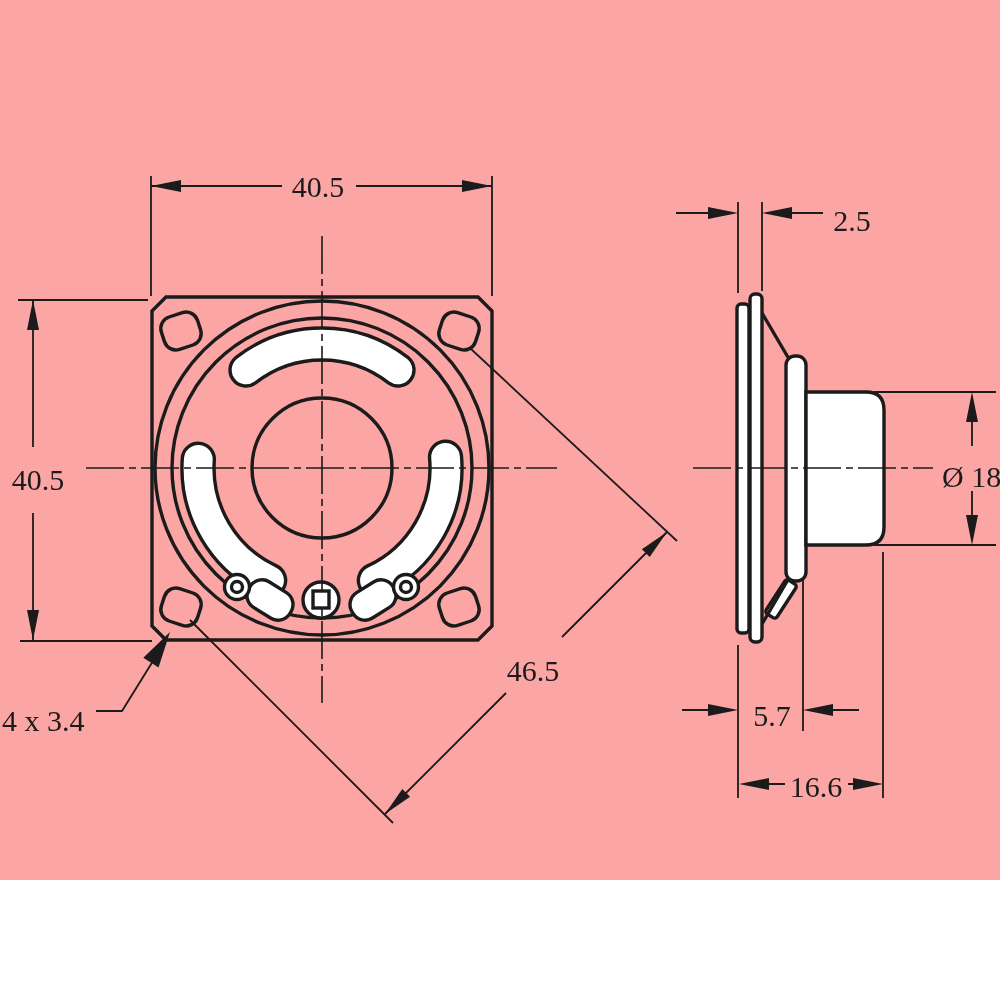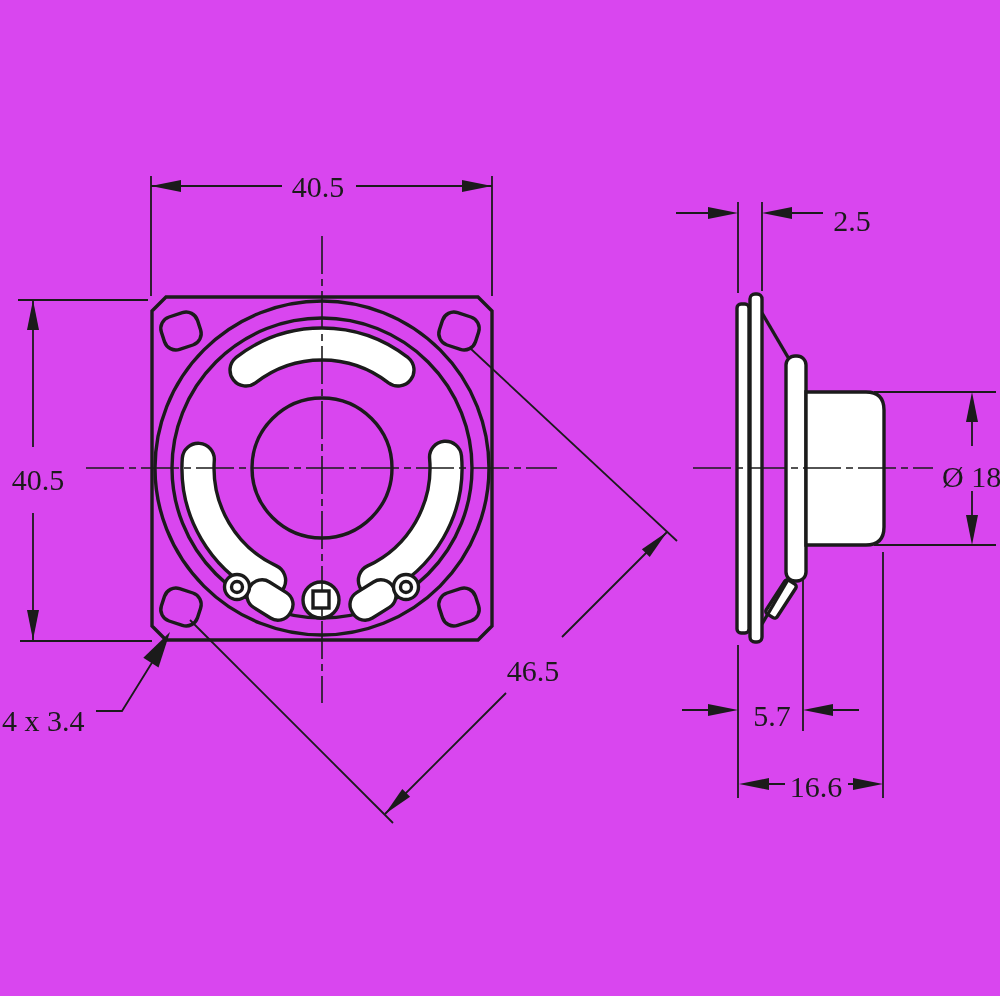--- a/index.html
+++ b/index.html
@@ -3,22 +3,22 @@
 <meta charset="utf-8">
 <style>
   html, body {
     margin: 0;
     padding: 0;
     background: #ffffff;
   }
   .canvas {
     position: relative;
     width: 1000px;
-    height: 996px;
-    background: #d946ef;
+    height: 880px;
+    background: #fca5a5;
     overflow: hidden;
   }
   svg text {
     font-family: "Liberation Serif", "DejaVu Serif", serif;
     font-size: 30px;
     fill: #1b1b1b;
   }
   .outline   { stroke: #1b1b1b; stroke-width: 3.4; fill: none; }
   .outline-f { stroke: #1b1b1b; stroke-width: 3.4; fill: #ffffff; }
   .thin      { stroke: #1b1b1b; stroke-width: 1.8; fill: none; }

